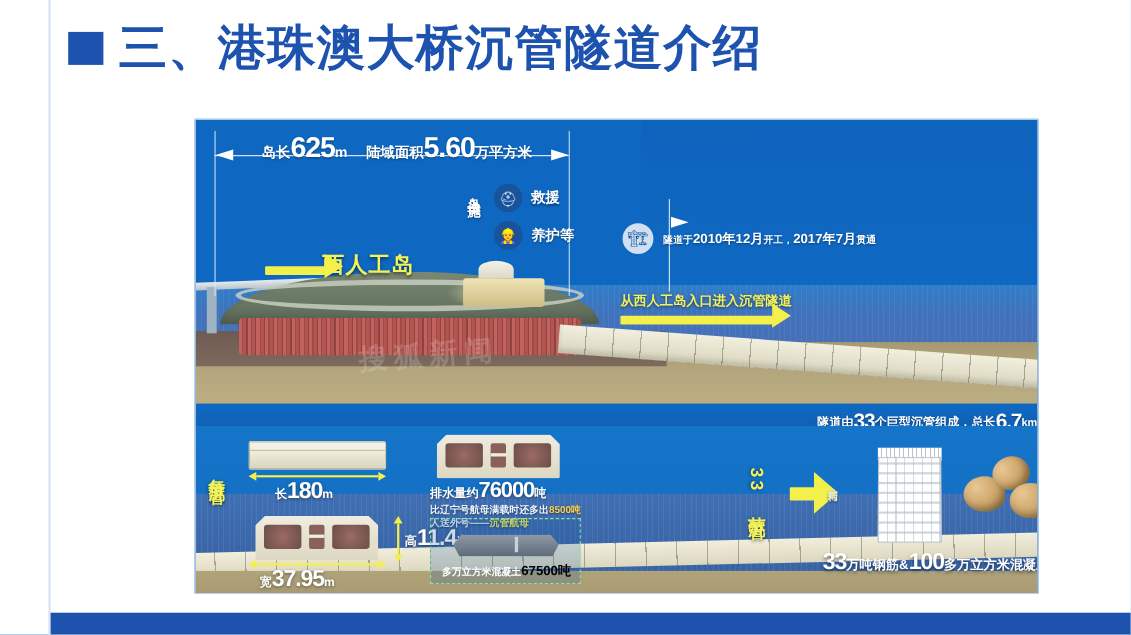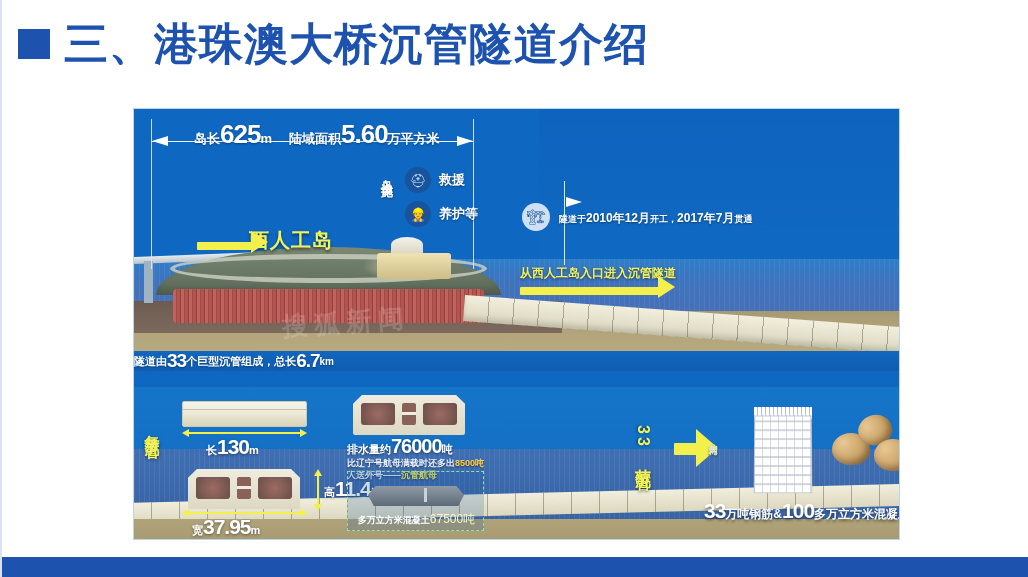--- a/index.html
+++ b/index.html
@@ -8,20 +8,21 @@
     width:1028px;height:577px;
     background:#ffffff;
     font-family:"Liberation Sans","DejaVu Sans",sans-serif;
     overflow:hidden;position:relative;
   }
   .slide{
     position:absolute;inset:0;
     background:#ffffff;
     border-left:2px solid #d9e2f0;
     box-sizing:border-box;
+    margin-left:44px;
   }
 
   
   .title-row{
     position:absolute;left:16px;top:22px;
     display:flex;align-items:center;gap:14px;
   }
   .title-bullet{
     width:32px;height:30px;background:#1d53ae;flex:none;
   }
@@ -224,23 +225,23 @@
 
   .watermark{
     position:absolute;font-size:26px;color:rgba(255,255,255,.17);
     font-weight:bold;letter-spacing:6px;pointer-events:none;
     transform:rotate(-4deg);
   }
   #wm1{left:148px;top:196px;}
 
   
   .banner{
-    position:absolute;left:0;top:242px;width:100%;height:20px;
+    position:absolute;left:0;top:265px;width:100%;height:20px;
     background:linear-gradient(#1266bd,#0f5db3);
-    display:flex;align-items:center;justify-content:flex-start;
+    display:flex;align-items:center;justify-content:flex-end;
   }
   .banner-text{color:#ffffff;white-space:nowrap;text-shadow:0 1px 2px rgba(0,0,0,.35);}
   .banner-text .s{font-size:11px;font-weight:bold;}
   .banner-text .b{font-size:19px;font-weight:bold;letter-spacing:-1px;vertical-align:-2px;}
   .banner-text .u{font-size:10px;font-weight:bold;}
 
   
   .scene-bot{position:absolute;left:0;top:278px;width:100%;height:154px;overflow:hidden;}
   .bot-sky{
     position:absolute;inset:0;
@@ -348,21 +349,21 @@
     clip-path:polygon(0 45%,8% 0,92% 0,100% 45%,94% 100%,6% 100%);
   }
   .ship-mast{
     position:absolute;left:56px;top:2px;width:3px;height:14px;background:#c9d2da;
   }
   .ship-caption{
     position:absolute;left:6px;bottom:2px;right:4px;text-align:center;
     white-space:nowrap;color:#ffffff;
   }
   .ship-caption .s{font-size:9px;font-weight:bold;}
-  .ship-caption .b{font-size:12px;font-weight:normal;color:#fef9c3;}
+  .ship-caption .b{font-size:12px;font-weight:bold;color:#000000;}
 
   .disp-line{
     position:absolute;left:213px;top:48px;color:#ffffff;white-space:nowrap;
     text-shadow:0 1px 3px rgba(0,0,0,.45);
   }
   .disp-line .s{font-size:11px;font-weight:bold;}
   .disp-line .b{font-size:20px;font-weight:bold;letter-spacing:-1px;}
   .disp-line .u{font-size:11px;font-weight:bold;}
   .cmp-line{
     position:absolute;left:213px;white-space:nowrap;font-size:9px;font-weight:bold;color:#eaf3ff;
@@ -524,21 +525,21 @@
 
       <div class="vert-label" id="lbl-each-tube">每节沉管</div>
 
       <div class="tube-topview"></div>
       <div class="measure" id="m-len">
         <div class="cap l"></div>
         <div class="bar"></div>
         <div class="cap r"></div>
       </div>
       <div class="dimtxt" id="t-len">
-        <span class="s">长</span><span class="b">130</span><span class="u">m</span>
+        <span class="s">长</span><span class="b">180</span><span class="u">m</span>
       </div>
 
       <div class="xsec" id="xsec-1">
         <div class="cell a"></div>
         <div class="mid"></div>
         <div class="midbar"></div>
         <div class="cell b"></div>
       </div>
       <div class="measure" id="m-wid">
         <div class="cap l"></div>

